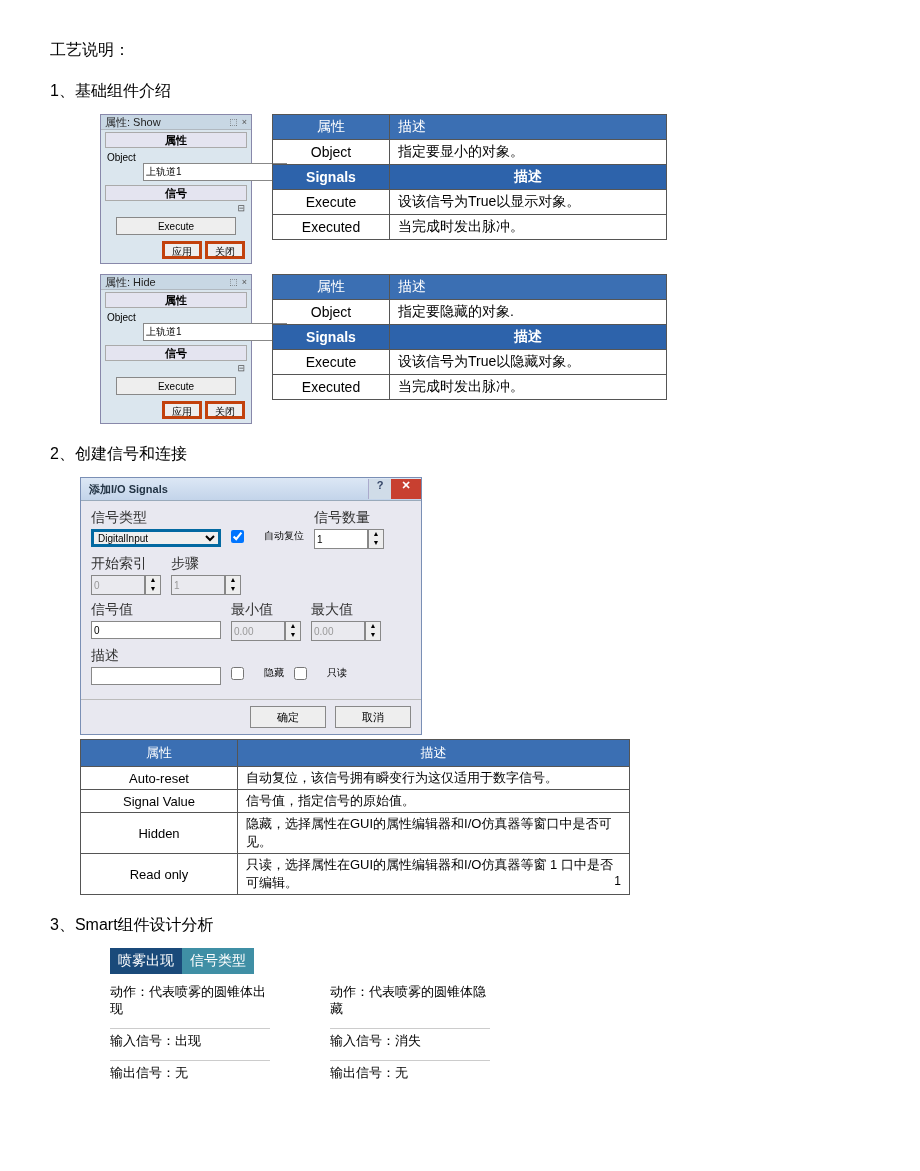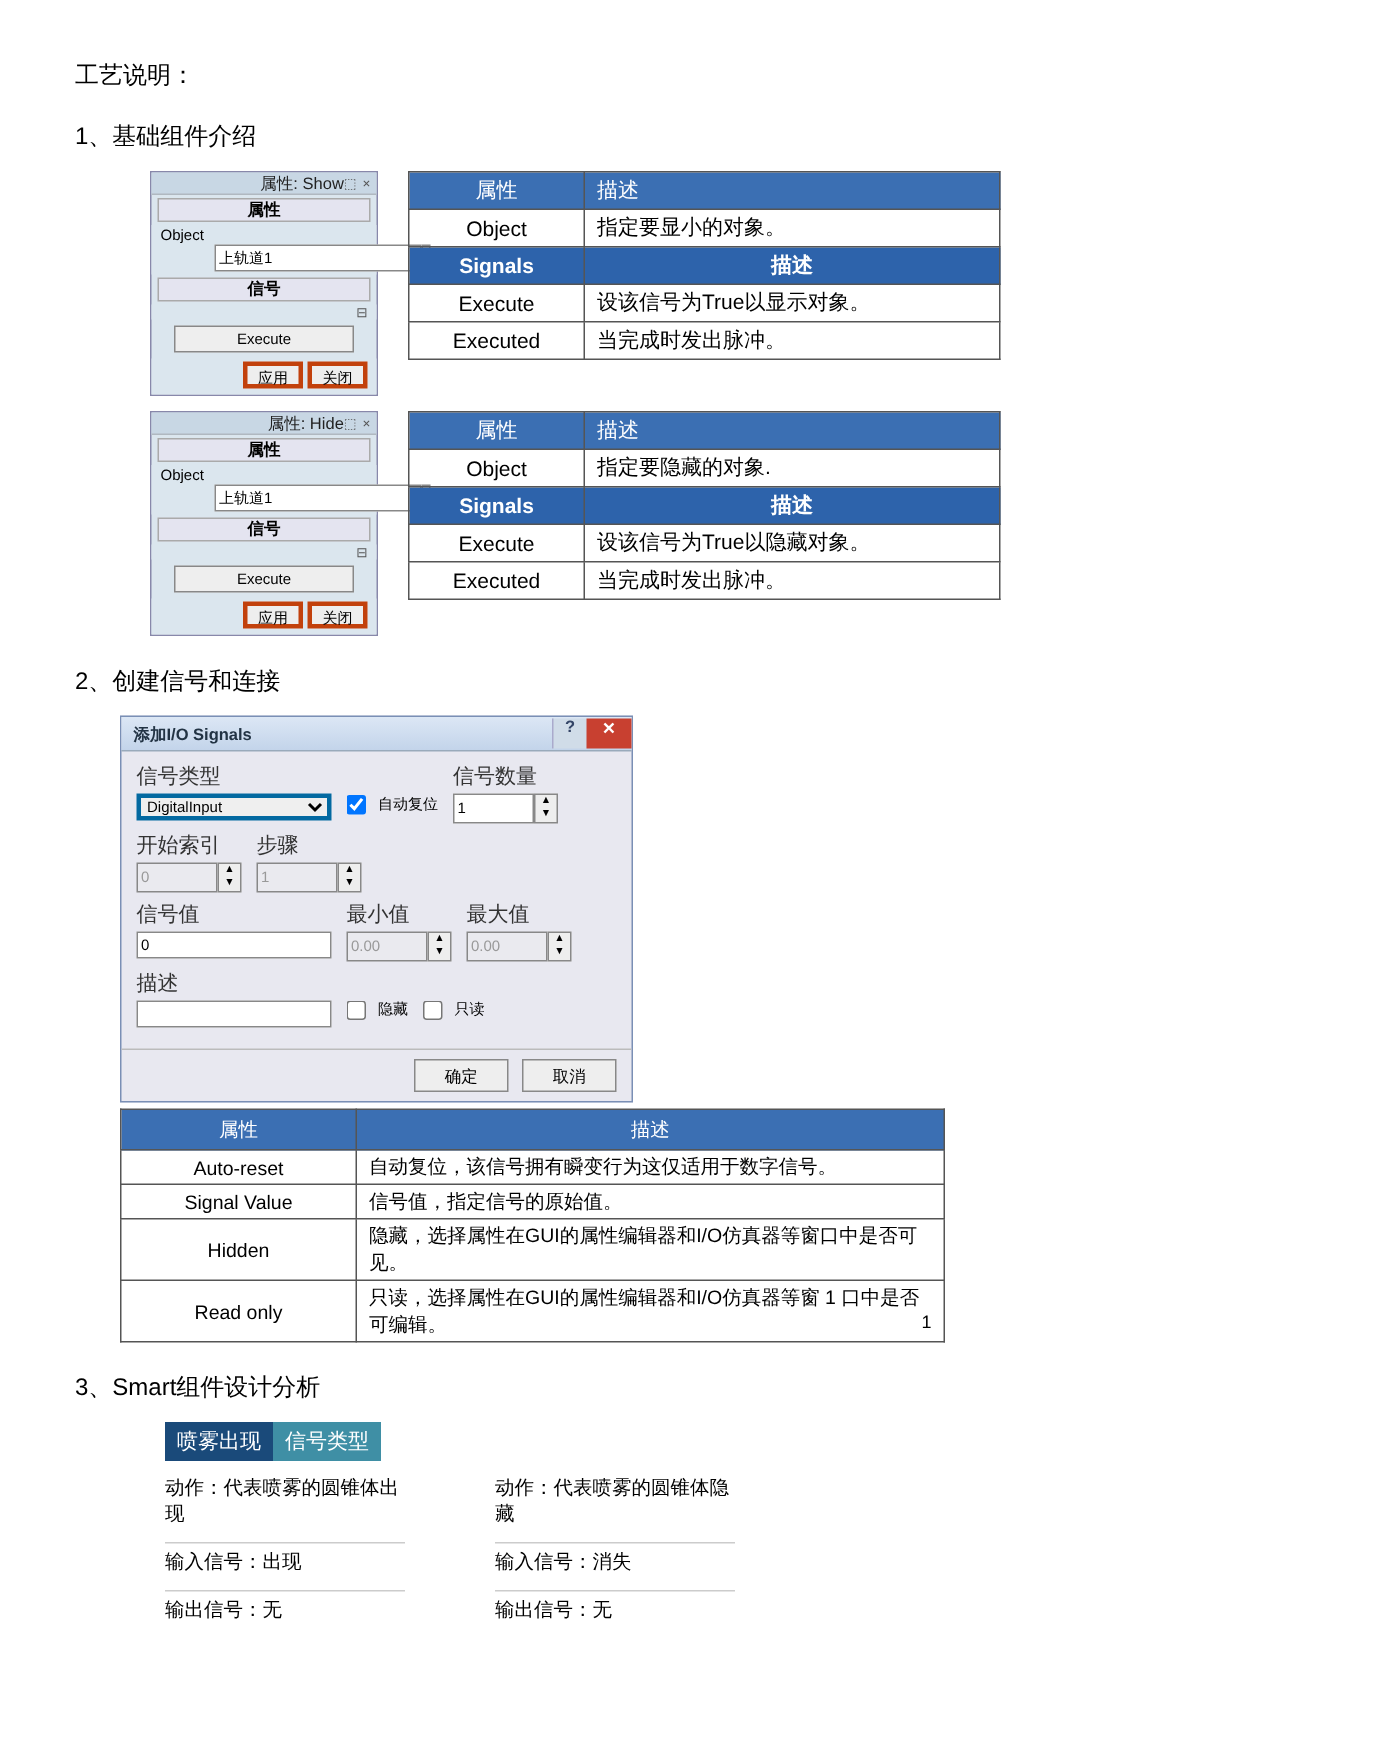--- a/index.html
+++ b/index.html
@@ -11,21 +11,21 @@
     width: 920px;
     box-sizing: border-box;
     background: #fff;
   }
   .title { font-size: 16px; margin-bottom: 20px; }
   .sec-title { font-size: 16px; margin: 20px 0 12px 0; }
   .row { display:flex; align-items:flex-start; margin-bottom:10px; }
   
   .panel { width:150px; border:1px solid #88a; background:#dbe6ee; font-size:11px; margin-left:50px; }
   .panel-row { display:flex; align-items:center; height:14px; background:#c8d7e4; border-bottom:1px solid #b0b8c0; }
-  .panel-title { flex:1; text-align:right; padding-left:4px; color:#222; }
+  .panel-title { flex:1; text-align:left; padding-left:4px; color:#222; }
   .panel-icons { display:flex; gap:4px; padding-right:4px; font-size:9px; color:#555;}
   .panel-sub { text-align:center; font-weight:bold; background:#e4e4f0; border:1px solid #aaa; margin:2px 4px; height:14px; line-height:14px;}
   .panel-body { padding:2px 6px; background:#dbe6ee; }
   .panel-label { font-size:10px; }
   .panel-input { display:flex;padding-left:36px; }
   .panel-input input { flex:1; height:14px; font-size:10px; border:1px solid #888; background:#fff; }
   .panel-input .sel { width:14px; border:1px solid #888; background:#eee; font-size:8px; text-align:center; }
   .panel-btn { display:block; margin:4px auto; width:120px; height:18px; border:1px solid #888; background:#eee; font-size:10px;}
   .panel-foot { text-align:right; padding:2px 6px 4px 0; background:#dbe6ee;}
   .panel-foot button { width:40px; height:18px; font-size:10px; border:3px solid #c2410c; background:#eee; }
@@ -47,24 +47,24 @@
   .dialog-body { padding:8px 10px; }
   .drow { display:flex; gap:10px; margin-bottom:6px; }
   .dfield { display:flex; flex-direction:column; }
   .dfield label { font-size:14px; color:#333; margin-bottom:2px;}
   .dfield input[type="text"] { height:16px; border:1px solid #888; font-size:10px; padding:0 2px;}
   .dfield select { height:18px; border:3px solid #0369a1; font-size:10px;}
   .spin { display:flex; }
   .spin input { height:16px; border:1px solid #888; font-size:10px; width:48px;}
   .spin .updn { width:14px; border:1px solid #888; background:#eee; font-size:7px; display:flex; flex-direction:column; }
   .spin .updn span{ flex:1; text-align:center; }
-  .chk { display:flex; align-items:center; gap:8px; font-size:10px; margin-top:14px;}
+  .chk { display:flex; align-items:center; gap:20px; font-size:10px; margin-top:14px;}
   .chk input { margin:0;}
   .dialog-foot { text-align:right; padding:6px 10px; border-top:1px solid #bbb;}
-  .dialog-foot button { width:63px; height:22px; border:1px solid #888; background:#eee; font-size:11px; margin-left:6px;}
+  .dialog-foot button { width:76px; height:22px; border:1px solid #888; background:#eee; font-size:11px; margin-left:6px;}
   .disabled { color:#999;}
   
   .ptable { border-collapse:collapse; margin-left:30px; margin-top:4px; font-size:13px; width:550px;}
   .ptable td { border:1px solid #555; padding:2px 8px; }
   .phead { background:#3b6fb3; color:#fff; text-align:center; height:22px;}
   .pc1 { width:140px; text-align:center; }
   
   .tabs { margin-left:60px; margin-top:12px; font-size:14px;}
   .tabrow { display:flex; }
   .tab { padding:4px 8px; color:#fff; font-weight:normal;}

